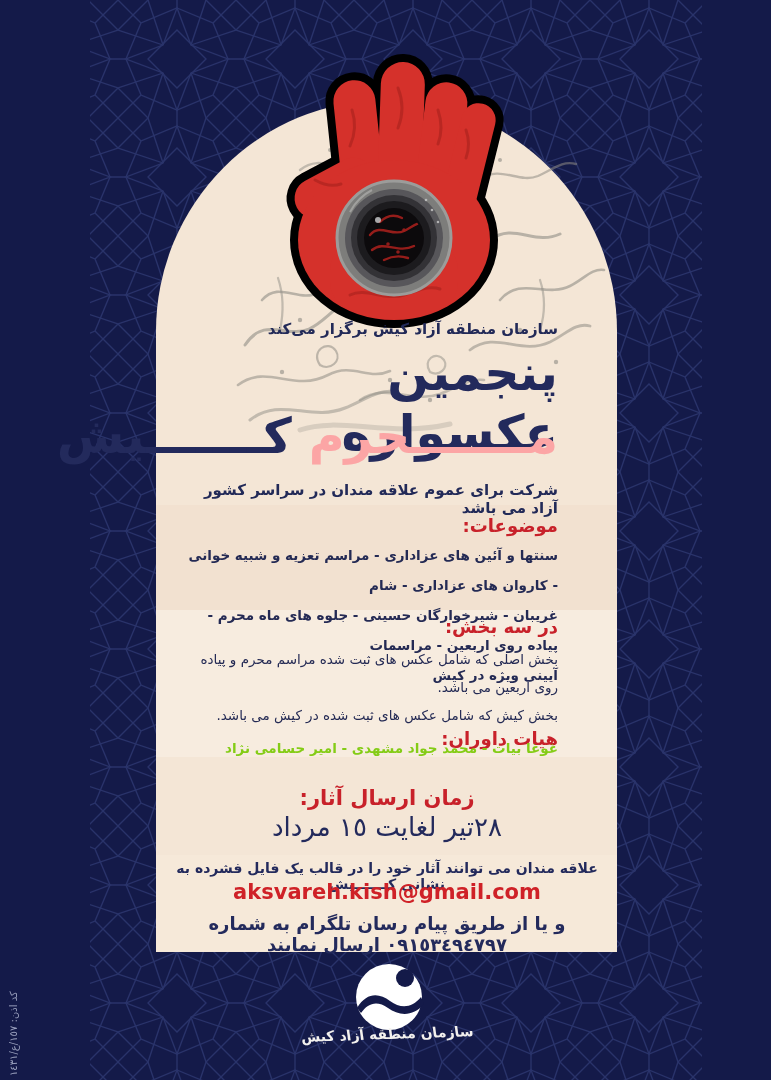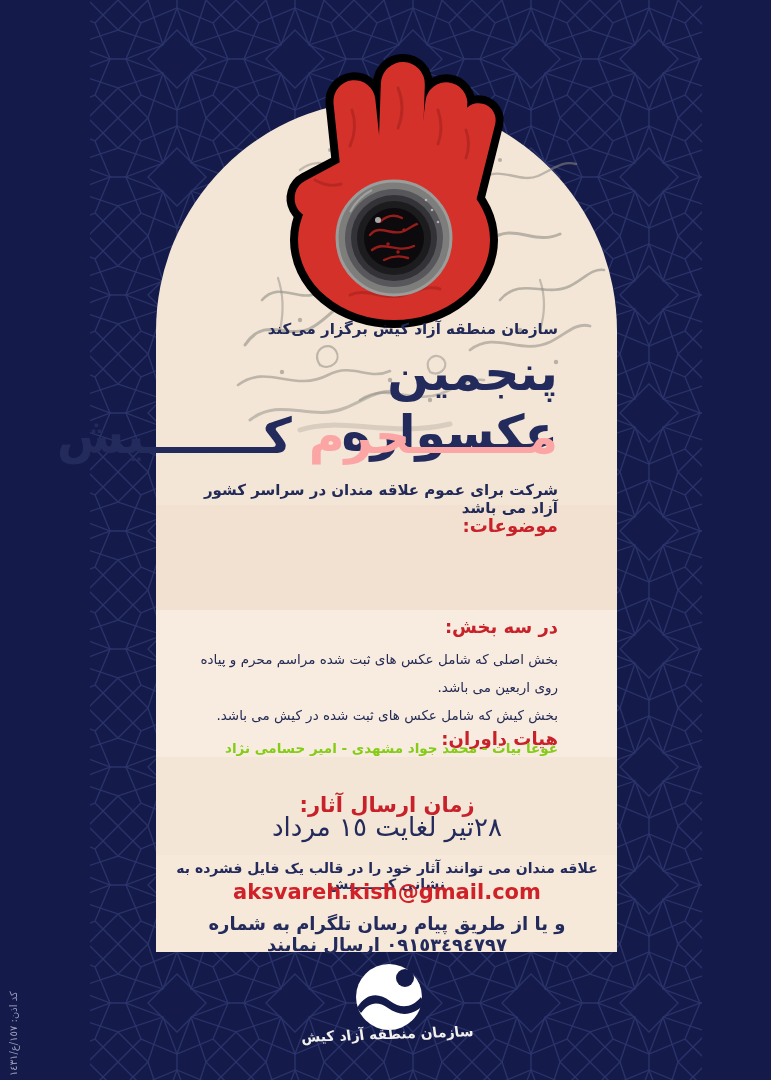--- a/index.html
+++ b/index.html
@@ -37,21 +37,21 @@
   .tagline{top:481px;font-size:15px;font-weight:bold;color:#222a58;}
   .sec-head{font-size:18px;font-weight:bold;color:#c8212a;}
   .body-line{font-size:13.5px;font-weight:600;color:#242a54;line-height:30px;}
   .topics-head{top:515px;}
   .topics-lines{top:540px;}
   .sections-head{top:616px;}
   .sections-lines{top:645px;}
   .sections-lines .body-line{line-height:28px;font-weight:500;text-align:right;}
   .jury-head{top:728px;}
   .jury-names{top:740px;font-size:13.5px;font-weight:bold;color:#84cc16;}
-  .deadline-head{top:786px;font-size:21px;font-weight:bold;color:#c8212a;margin-top:7px;}
+  .deadline-head{top:786px;font-size:21px;font-weight:bold;color:#c8212a;}
   .deadline-dates{top:812px;font-size:26px;font-weight:normal;color:#232a5c;}
   .sub-line1{top:860px;font-size:14px;font-weight:bold;color:#232a5c;}
   .sub-email{top:880px;font-size:21px;font-weight:bold;color:#cf2127;direction:ltr;}
   .sub-line2{top:913px;font-size:18px;font-weight:bold;color:#232a5c;}
   
   .footer-svg{position:absolute;left:0;top:0;z-index:3;pointer-events:none;}
   .org-name{
     top:1026px;left:157px;width:460px;text-align:center;
     color:#f3f1ee;font-size:14px;font-weight:bold;
     transform:rotate(-2deg) skewX(6deg);
@@ -187,20 +187,25 @@
   <div class="txt right-block headline1">پنجمین عکسواره</div>
 
   <div class="txt right-block headline2">
     <span class="red">مـــــــحرم</span>
     <span class="navy">کـــــــیش</span>
   </div>
 
   <div class="txt right-block tagline">شرکت برای عموم علاقه مندان در سراسر کشور آزاد می باشد</div>
 
   <div class="txt right-block sec-head topics-head">موضوعات:</div>
+  <div class="txt right-block topics-lines">
+    <div class="body-line">سنتها و آئین های عزاداری - مراسم تعزیه و شبیه خوانی - کاروان های عزاداری - شام</div>
+    <div class="body-line">غریبان - شیرخوارگان حسینی - جلوه های ماه محرم - پیاده روی اربعین - مراسمات</div>
+    <div class="body-line">آیینی ویژه در کیش</div>
+  </div>
 
   <div class="txt right-block sec-head sections-head">در سه بخش:</div>
   <div class="txt right-block sections-lines">
     <div class="body-line">بخش اصلی که شامل عکس های ثبت شده مراسم محرم و پیاده روی اربعین می باشد.</div>
     <div class="body-line">بخش کیش که شامل عکس های ثبت شده در کیش می باشد.</div>
   </div>
 
   <div class="txt right-block sec-head jury-head">هیات داوران:</div>
   <div class="txt right-block jury-names">غوغا بیات - محمد جواد مشهدی - امیر حسامی نژاد</div>
 

